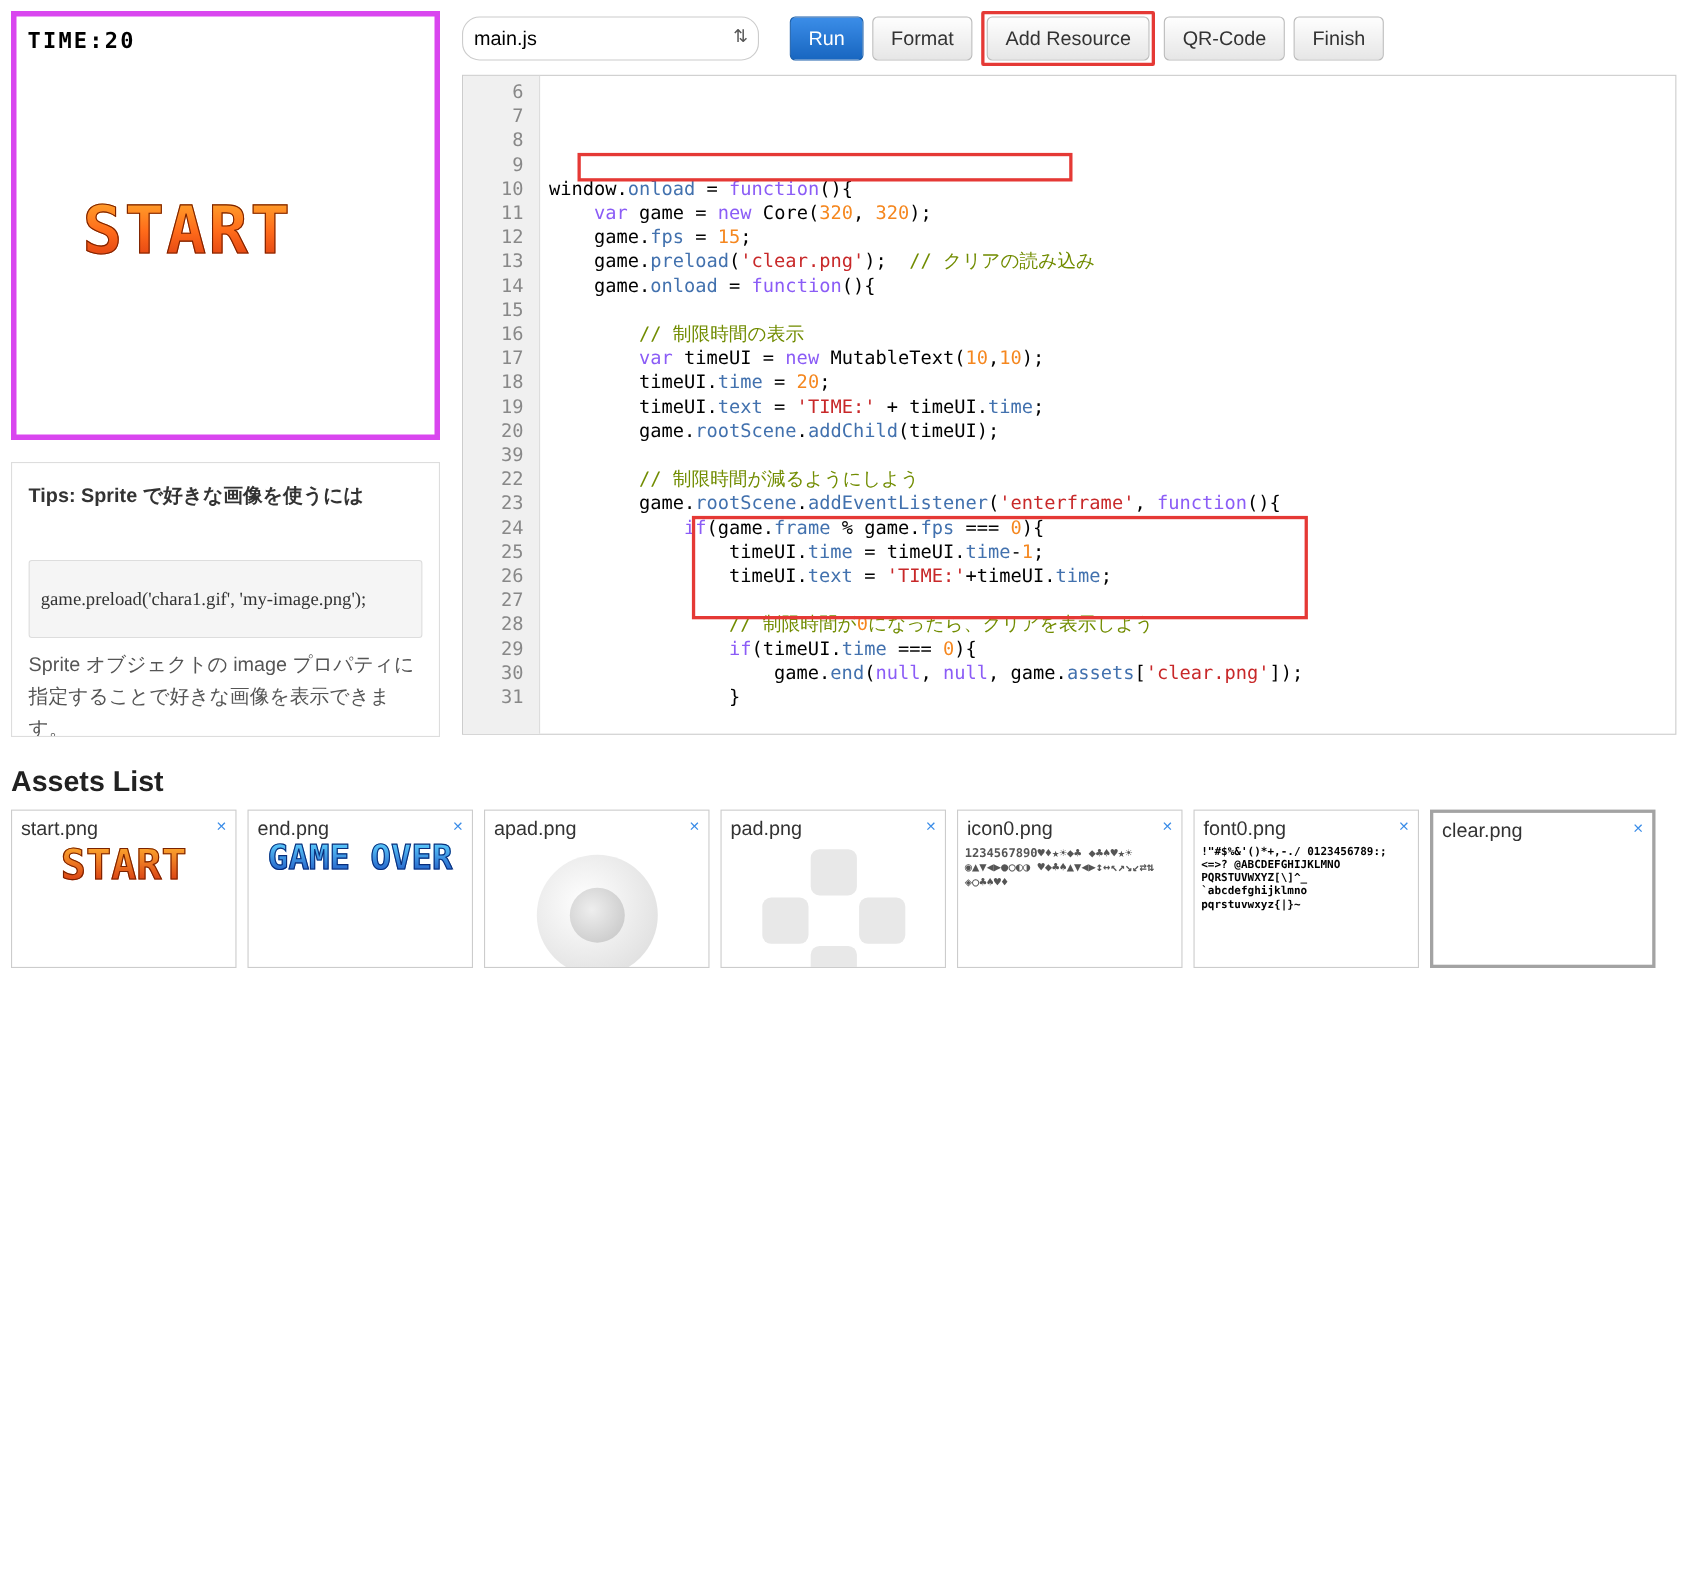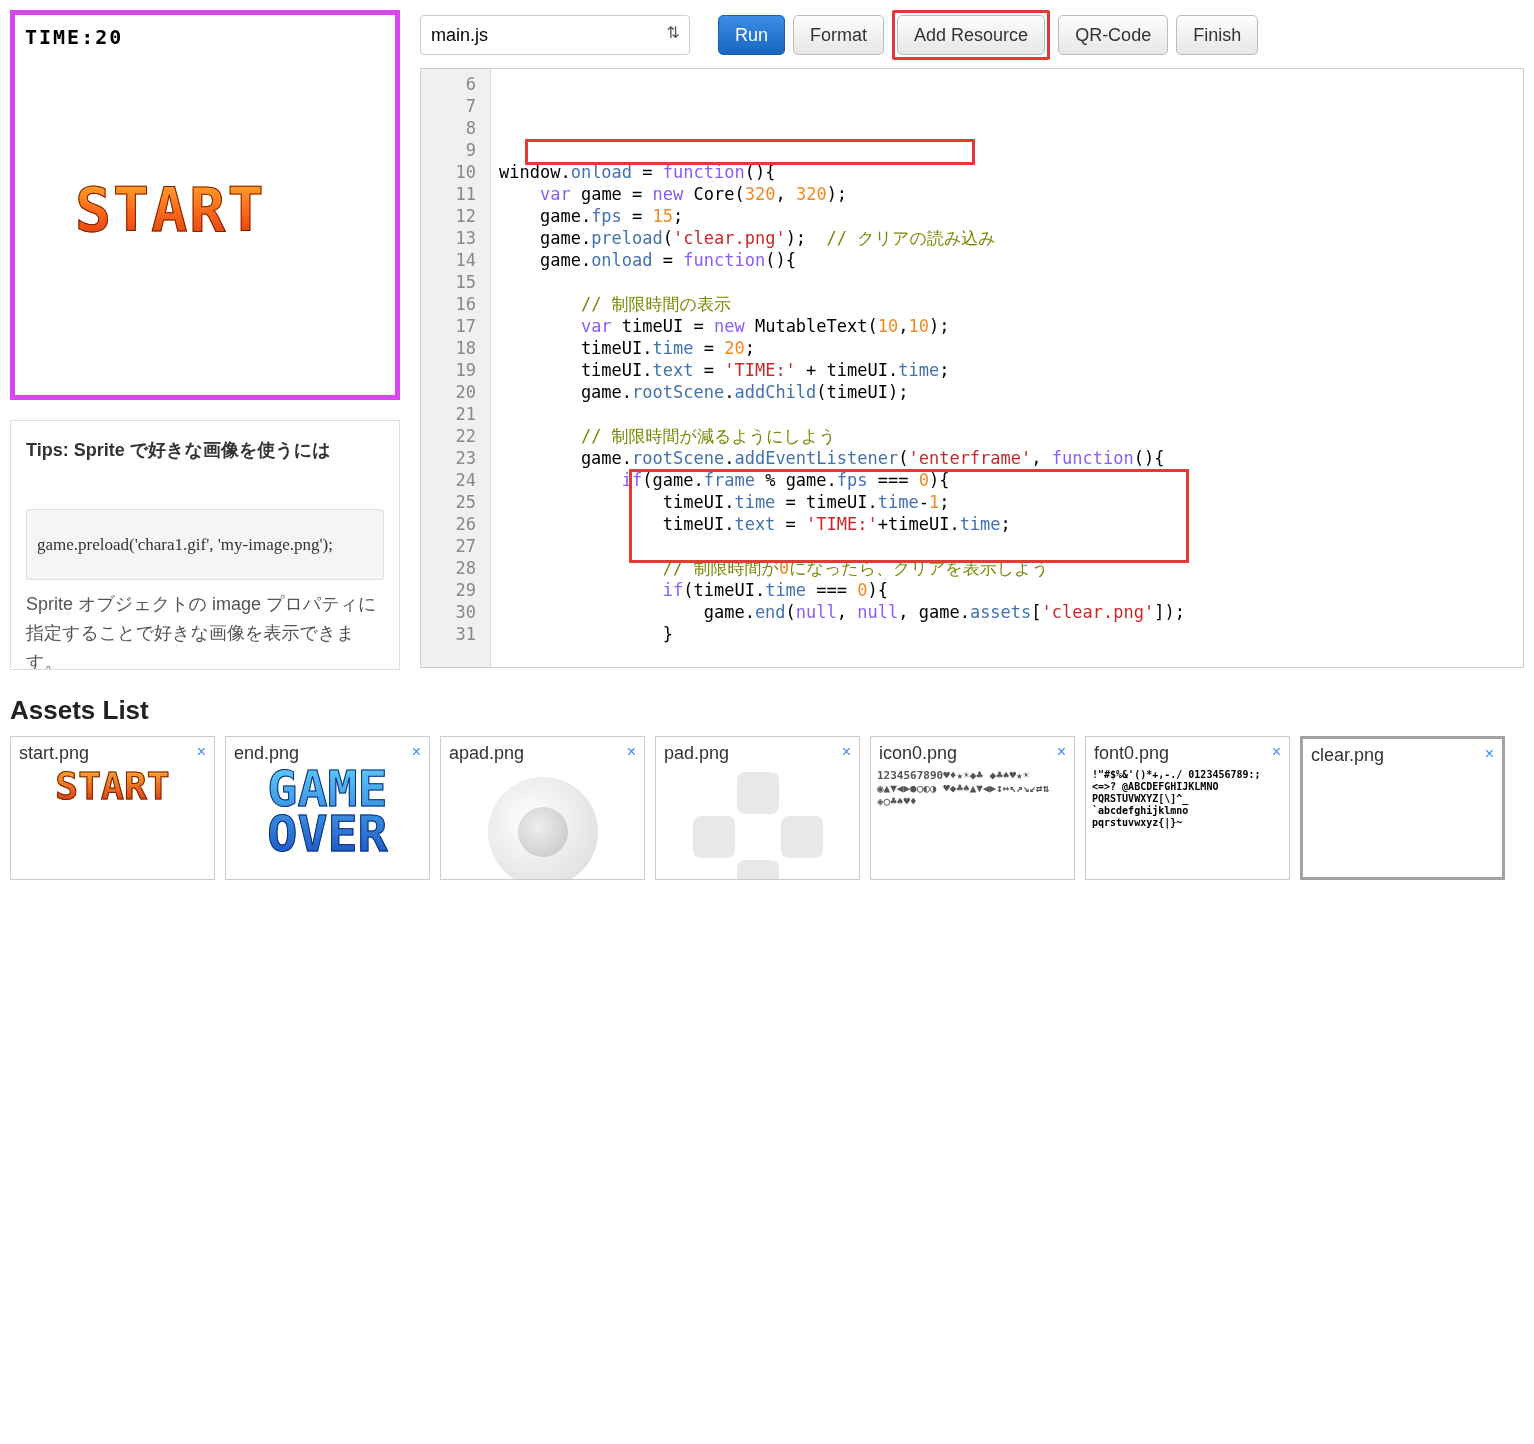--- a/index.html
+++ b/index.html
@@ -8,21 +8,21 @@
 .left-col { width: 390px; display: flex; flex-direction: column; gap: 20px; }
 .preview-box { border: 5px solid #d946ef; height: 390px; background: #fff; padding: 10px; position: relative; }
 .time-label { font-family: monospace; font-size: 20px; font-weight: bold; letter-spacing: 2px; }
 .start-text { position: absolute; top: 160px; left: 60px; font-family: monospace; font-size: 60px; font-weight: 900; letter-spacing: 2px; background: linear-gradient(180deg, #ffb030 0%, #ff6b1a 50%, #d63310 100%); -webkit-background-clip: text; background-clip: text; -webkit-text-fill-color: transparent; -webkit-text-stroke: 1px #7a2200; }
 .tips-box { border: 1px solid #ddd; padding: 15px; font-size: 18px; line-height: 1.6; color: #333; height: 250px; overflow: hidden; }
 .tips-title { font-weight: bold; margin-bottom: 10px; }
 .tips-text { margin-bottom: 10px; color: #555; }
 .code-snippet { background: #f5f5f5; border: 1px solid #ddd; padding: 21px 10px; font-family: Liberation Serif, serif; font-size: 17px; margin-bottom: 10px; border-radius: 3px; word-break: break-all; margin-top: 44px; }
 .right-col { flex: 1; display: flex; flex-direction: column; }
 .toolbar { display: flex; gap: 8px; align-items: center; margin-bottom: 8px; }
-.file-select { width: 270px; height: 40px; border: 1px solid #ccc; border-radius: 4px; padding: 0 30px 0 10px; font-size: 18px; background: #fff; appearance: none; position: relative; }
+.file-select { width: 270px; height: 40px; border: 1px solid #ccc; border-radius: 16px; padding: 0 30px 0 10px; font-size: 18px; background: #fff; appearance: none; position: relative; }
 .select-wrap { position: relative; margin-right: 20px; }
 .select-wrap::after { content: "⇅"; position: absolute; right: 10px; top: 8px; font-size: 16px; color: #555; pointer-events: none; }
 .btn { height: 40px; padding: 0 16px; border: 1px solid #bbb; border-radius: 5px; background: linear-gradient(#fefefe, #e6e6e6); font-size: 18px; color: #333; cursor: pointer; }
 .btn-primary { background: linear-gradient(#3b8de8, #1866c0); color: #fff; border-color: #1a5fab; }
 .btn-highlight-box { border: 3px solid #e53935; padding: 2px; border-radius: 2px; }
 .editor { border: 1px solid #ccc; display: flex; height: 600px; font-family: Monaco, Menlo, monospace; font-size: 17px; line-height: 22px; }
 .gutter { background: #f0f0f0; color: #888; text-align: right; padding: 4px 14px 4px 8px; border-right: 1px solid #ddd; user-select: none; min-width: 70px; }
 .gutter div { height: 22px; }
 .code-area { flex: 1; padding: 4px 8px; position: relative; white-space: pre; overflow: hidden; }
 .code-line { height: 22px; }
@@ -34,21 +34,21 @@
 .code-hl-1 { position: absolute; border: 3px solid #e53935; left: 34px; top: 70px; width: 450px; height: 26px; }
 .code-hl-2 { position: absolute; border: 3px solid #e53935; left: 138px; top: 400px; width: 560px; height: 94px; }
 .assets-header { font-size: 26px; font-weight: bold; margin: 25px 0 10px; color: #222; }
 .assets-grid { display: flex; flex-wrap: wrap; gap: 10px; }
 .asset-card { width: 205px; height: 144px; border: 1px solid #ccc; background: #fff; position: relative; overflow: hidden; }
 .asset-card.hl { border: 3px solid #a3a3a3; }
 .asset-name { position: absolute; top: 6px; left: 8px; font-size: 18px; color: #333; }
 .asset-close { position: absolute; top: 6px; right: 8px; font-size: 16px; color: #3b8de8; cursor: pointer; }
 .asset-preview { position: absolute; top: 30px; left: 0; right: 0; bottom: 0; display: flex; align-items: flex-start; justify-content: center; font-family: monospace; font-weight: 900; }
 .start-asset { font-size: 38px; background: linear-gradient(180deg,#ffb030,#d63310); -webkit-background-clip: text; -webkit-text-fill-color: transparent; -webkit-text-stroke: 1px #7a2200; line-height: 1; }
-.gameover-asset { font-size: 50px; background: linear-gradient(180deg,#5ac8fa,#1d56c4); -webkit-background-clip: text; -webkit-text-fill-color: transparent; -webkit-text-stroke: 1px #0a2e7a; line-height: 0.9; text-align: center; }
+.gameover-asset { font-size: 31px; background: linear-gradient(180deg,#5ac8fa,#1d56c4); -webkit-background-clip: text; -webkit-text-fill-color: transparent; -webkit-text-stroke: 1px #0a2e7a; line-height: 0.9; }
 .clear-asset { font-size: 30px; background: linear-gradient(180deg,#fff176,#ef6c00); -webkit-background-clip: text; -webkit-text-fill-color: transparent; -webkit-text-stroke: 1px #8a4200; letter-spacing: 1px; }
 .apad-circle { width: 110px; height: 110px; border-radius: 50%; background: radial-gradient(circle at 40% 40%, #fff, #d8d8d8); position: relative; margin-top: 10px; }
 .apad-inner { width: 50px; height: 50px; border-radius: 50%; background: radial-gradient(circle at 40% 40%, #eee, #c2c2c2); position: absolute; top: 30px; left: 30px; }
 .dpad { position: relative; width: 130px; height: 130px; margin-top: 5px; }
 .dpad-btn { position: absolute; width: 42px; height: 42px; background: #e8e8e8; border-radius: 8px; }
 .dpad-up { top: 0; left: 44px; }
 .dpad-down { bottom: 0; left: 44px; }
 .dpad-left { left: 0; top: 44px; }
 .dpad-right { right: 0; top: 44px; }
 .icon-grid { font-size: 11px; line-height: 13px; padding: 2px; color: #555; letter-spacing: 0; font-family: monospace; }
@@ -97,21 +97,21 @@
           <div>11</div>
           <div>12</div>
           <div>13</div>
           <div>14</div>
           <div>15</div>
           <div>16</div>
           <div>17</div>
           <div>18</div>
           <div>19</div>
           <div>20</div>
-          <div>21</div>
+          <div>39</div>
           <div>22</div>
           <div>23</div>
           <div>24</div>
           <div>25</div>
           <div>26</div>
           <div>27</div>
           <div>28</div>
           <div>29</div>
           <div>30</div>
           <div>31</div>

